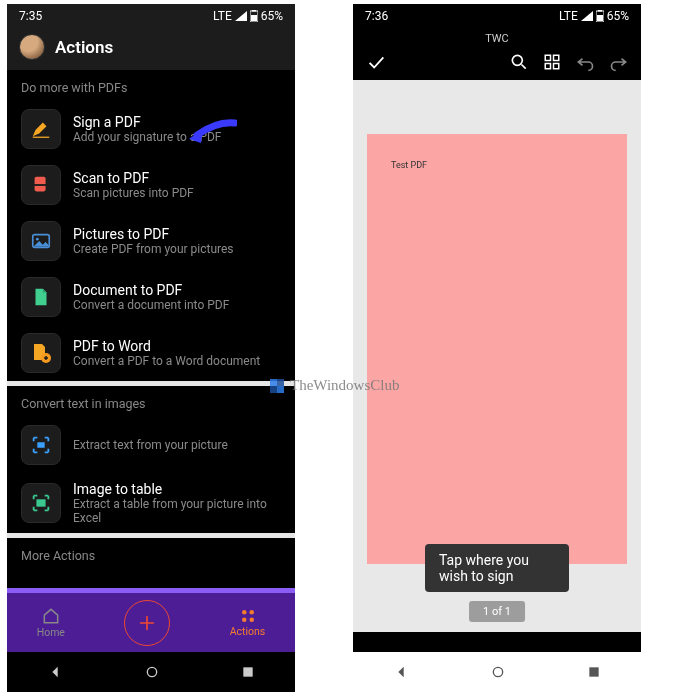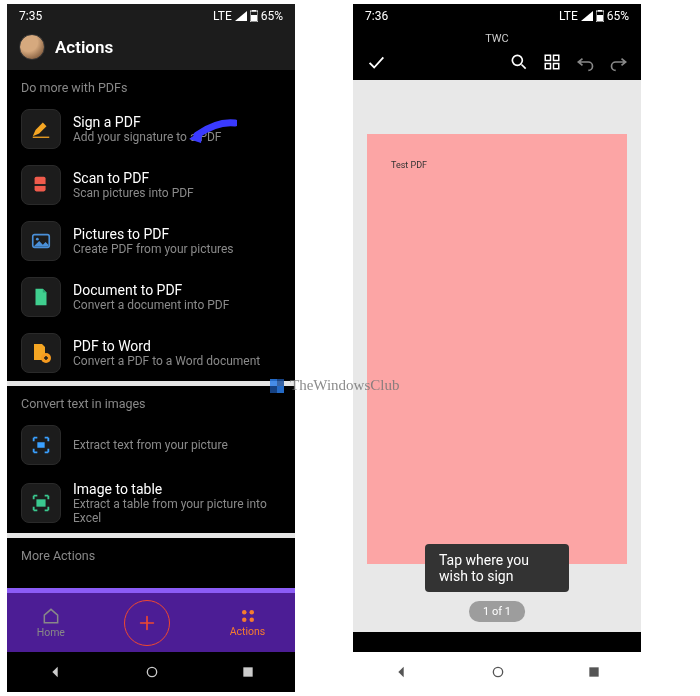--- a/index.html
+++ b/index.html
@@ -110,21 +110,21 @@
   .pdf-page .pdf-text { font-size:9px; color:#333; }
 
   .toast {
     position:absolute; bottom:100px; left:50%; transform:translateX(-50%);
     background:#333; color:#fff; font-size:14px;
     padding:8px 14px; border-radius:4px;
   }
   .pager {
     position:absolute; bottom:70px; left:50%; transform:translateX(-50%);
     background:#9d9d9d; color:#fff; font-size:11px;
-    padding:4px 14px; border-radius:10px;
+    padding:4px 14px; border-radius:3px;
   }
 
   
   .arrow {
     position:absolute; left:180px; top:115px;
     width:50px; height:26px;
     pointer-events:none;
   }
 
   

